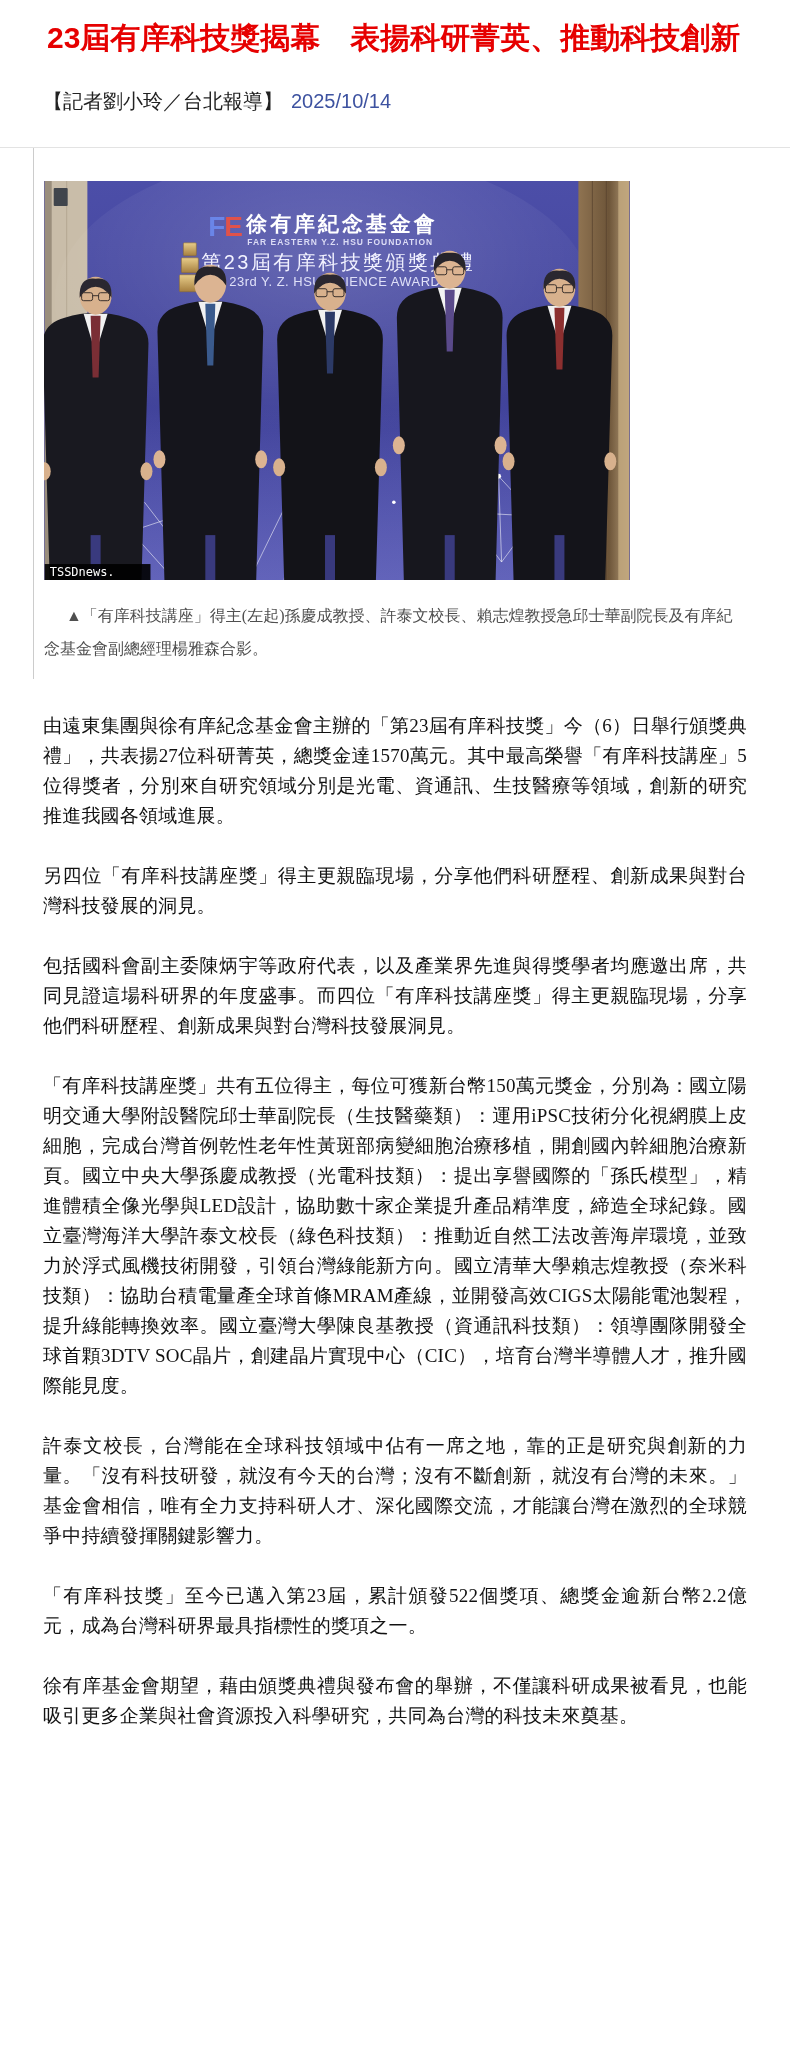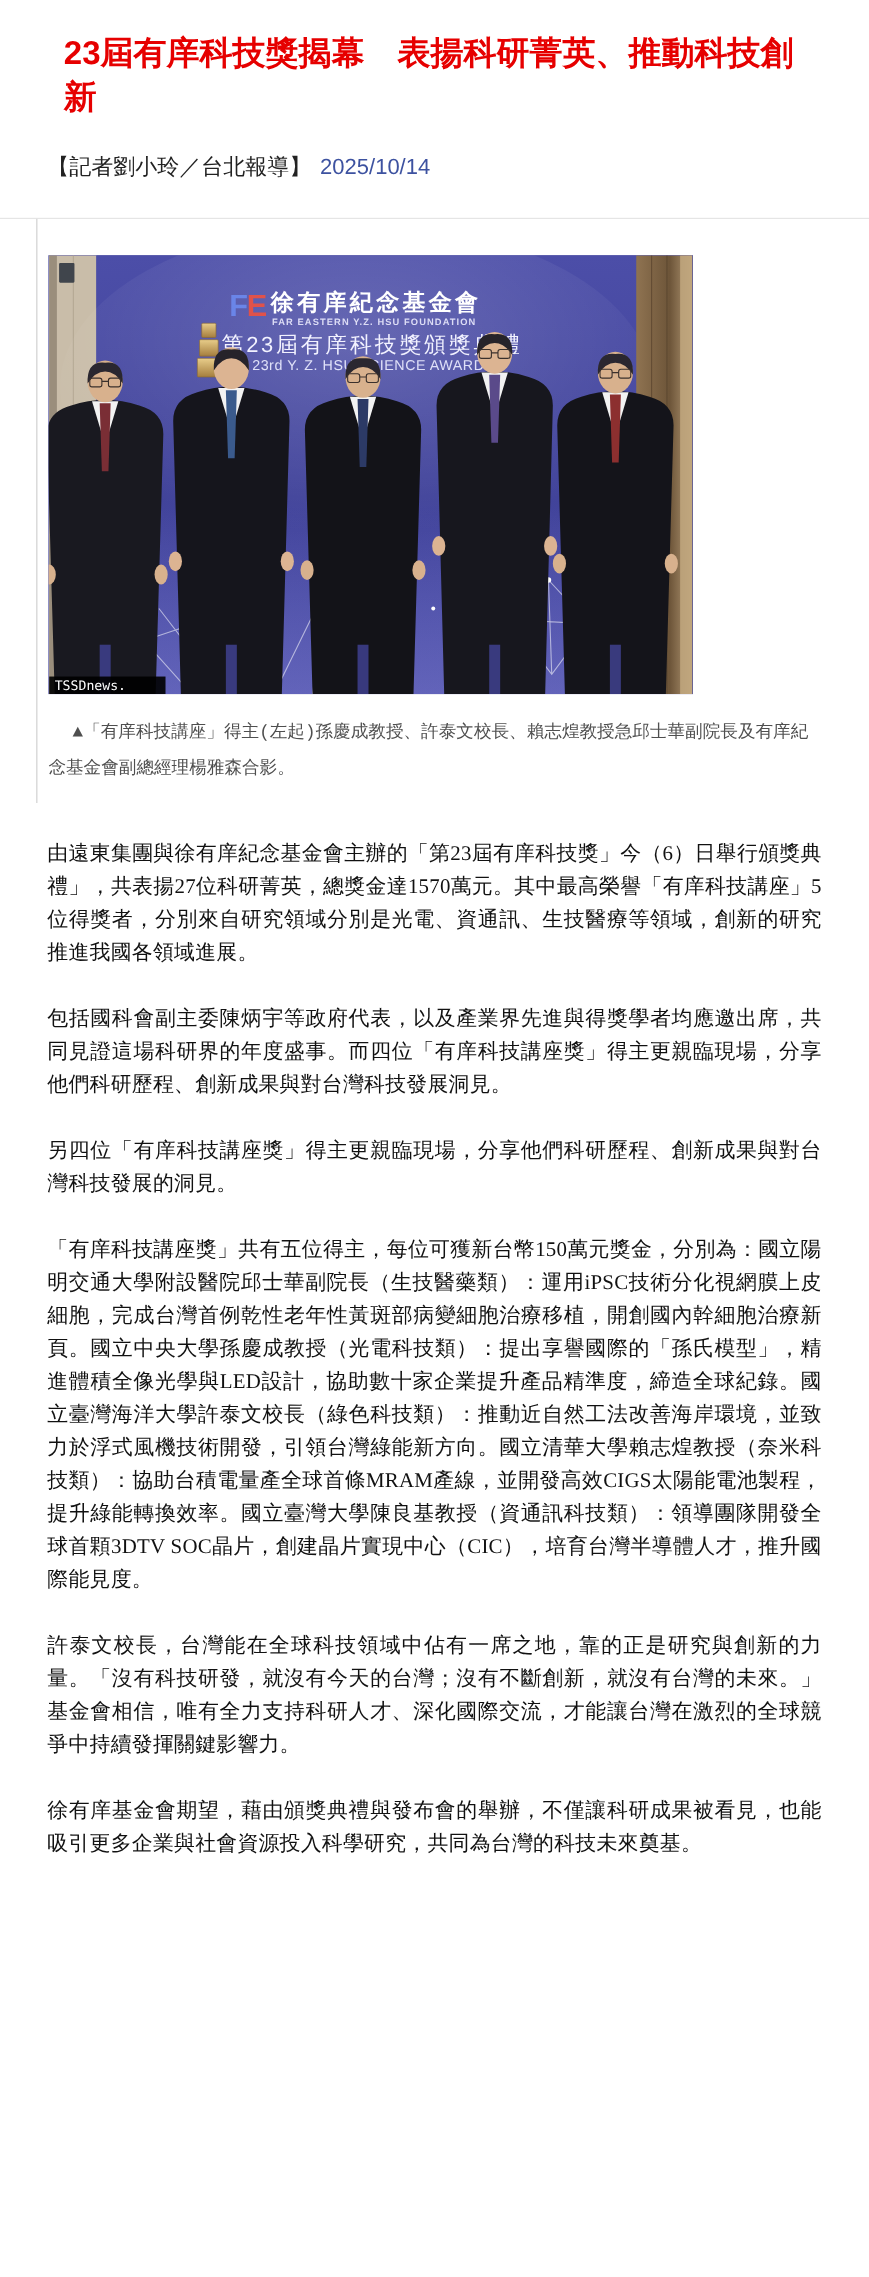--- a/index.html
+++ b/index.html
@@ -2,35 +2,34 @@
 <html lang="zh-Hant" style="--headline: #e60000; --date_link: #3d52a0; --byline: #222222; --body_text: #111111; --caption: #4f4f4f; --divider: #e3e3e3; --figure_border: #cccccc; --backdrop_purple: #45479f; --watermark_bg: #000000; --watermark_text: #ffffff;"><head>
 <meta charset="utf-8">
 <style>
   :root{
     --headline:#e60000; --date_link:#3d52a0; --byline:#222222; --body_text:#111111;
     --caption:#4f4f4f; --divider:#e3e3e3; --figure_border:#cccccc;
   }
   html,body{margin:0;padding:0;background:#ffffff;}
   .page{width:790px;background:#fff;font-family:"Liberation Serif","DejaVu Serif",serif;}
   h1.title{
-    margin:15px;padding:14px 43px 0 43px;font-family:"Liberation Sans","DejaVu Sans",sans-serif;
+    margin:4px;padding:14px 43px 0 43px;font-family:"Liberation Sans","DejaVu Sans",sans-serif;
     font-weight:bold;font-size:30px;line-height:40px;color:var(--headline);
   }
   .byline{margin:32px 43px 0 43px;font-size:20px;line-height:22px;color:var(--byline);}
   .byline .date{color:var(--date_link);margin-left:8px;font-family:"Liberation Sans","DejaVu Sans",sans-serif;}
   hr.divider{border:none;border-top:1px solid var(--divider);margin:35px 0 0 0;}
   figure.photo-block{
     margin:0 0 0 33px;padding:33px 0 14px 10px;border-left:1px solid var(--figure_border);
   }
   .photo{width:586px;height:399px;overflow:hidden;background:#45479f;}
   .photo svg{display:block;}
   figcaption{
     margin:19px 0 0 0;width:700px;font-size:16px;line-height:33px;color:var(--caption);
     text-indent:22px;
-    font-family:Liberation Mono, monospace;
   }
   .article-body{margin:32px 43px 0 43px;}
   .article-body p{
     margin:0 0 30px 0;font-size:19px;line-height:30px;color:var(--body_text);
     text-align:justify;letter-spacing:0.2px;
   }
 </style>
 </head>
 <body>
 
@@ -199,20 +198,21 @@
           <rect x="0" y="384" width="106" height="16" fill="#000000" opacity="0.9"></rect>
           <text x="5" y="396" font-size="12" fill="#ffffff" font-family="DejaVu Sans Mono, Liberation Mono, monospace">TSSDnews.</text>
         </g>
       </svg>
     </div>
     <figcaption>▲「有庠科技講座」得主(左起)孫慶成教授、許泰文校長、賴志煌教授急邱士華副院長及有庠紀念基金會副總經理楊雅森合影。</figcaption>
   </figure>
 
   <div class="article-body">
     <p>由遠東集團與徐有庠紀念基金會主辦的「第23屆有庠科技獎」今（6）日舉行頒獎典禮」，共表揚27位科研菁英，總獎金達1570萬元。其中最高榮譽「有庠科技講座」5位得獎者，分別來自研究領域分別是光電、資通訊、生技醫療等領域，創新的研究推進我國各領域進展。</p>
+    <p>另四位「有庠科技講座獎」得主更親臨現場，分享他們科研歷程、創新成果與對台灣科技發展的洞見。</p>
     <p>包括國科會副主委陳炳宇等政府代表，以及產業界先進與得獎學者均應邀出席，共同見證這場科研界的年度盛事。而四位「有庠科技講座獎」得主更親臨現場，分享他們科研歷程、創新成果與對台灣科技發展洞見。</p>
-    <p>另四位「有庠科技講座獎」得主更親臨現場，分享他們科研歷程、創新成果與對台灣科技發展的洞見。</p>
     <p>「有庠科技講座獎」共有五位得主，每位可獲新台幣150萬元獎金，分別為：國立陽明交通大學附設醫院邱士華副院長（生技醫藥類）：運用iPSC技術分化視網膜上皮細胞，完成台灣首例乾性老年性黃斑部病變細胞治療移植，開創國內幹細胞治療新頁。國立中央大學孫慶成教授（光電科技類）：提出享譽國際的「孫氏模型」，精進體積全像光學與LED設計，協助數十家企業提升產品精準度，締造全球紀錄。國立臺灣海洋大學許泰文校長（綠色科技類）：推動近自然工法改善海岸環境，並致力於浮式風機技術開發，引領台灣綠能新方向。國立清華大學賴志煌教授（奈米科技類）：協助台積電量產全球首條MRAM產線，並開發高效CIGS太陽能電池製程，提升綠能轉換效率。國立臺灣大學陳良基教授（資通訊科技類）：領導團隊開發全球首顆3DTV SOC晶片，創建晶片實現中心（CIC），培育台灣半導體人才，推升國際能見度。</p>
     <p>許泰文校長，台灣能在全球科技領域中佔有一席之地，靠的正是研究與創新的力量。「沒有科技研發，就沒有今天的台灣；沒有不斷創新，就沒有台灣的未來。」基金會相信，唯有全力支持科研人才、深化國際交流，才能讓台灣在激烈的全球競爭中持續發揮關鍵影響力。</p>
+    <p>「有庠科技獎」至今已邁入第23屆，累計頒發522個獎項、總獎金逾新台幣2.2億元，成為台灣科研界最具指標性的獎項之一。</p>
     <p>徐有庠基金會期望，藉由頒獎典禮與發布會的舉辦，不僅讓科研成果被看見，也能吸引更多企業與社會資源投入科學研究，共同為台灣的科技未來奠基。</p>
   </div>
 
 </div>
 
 </body></html>

